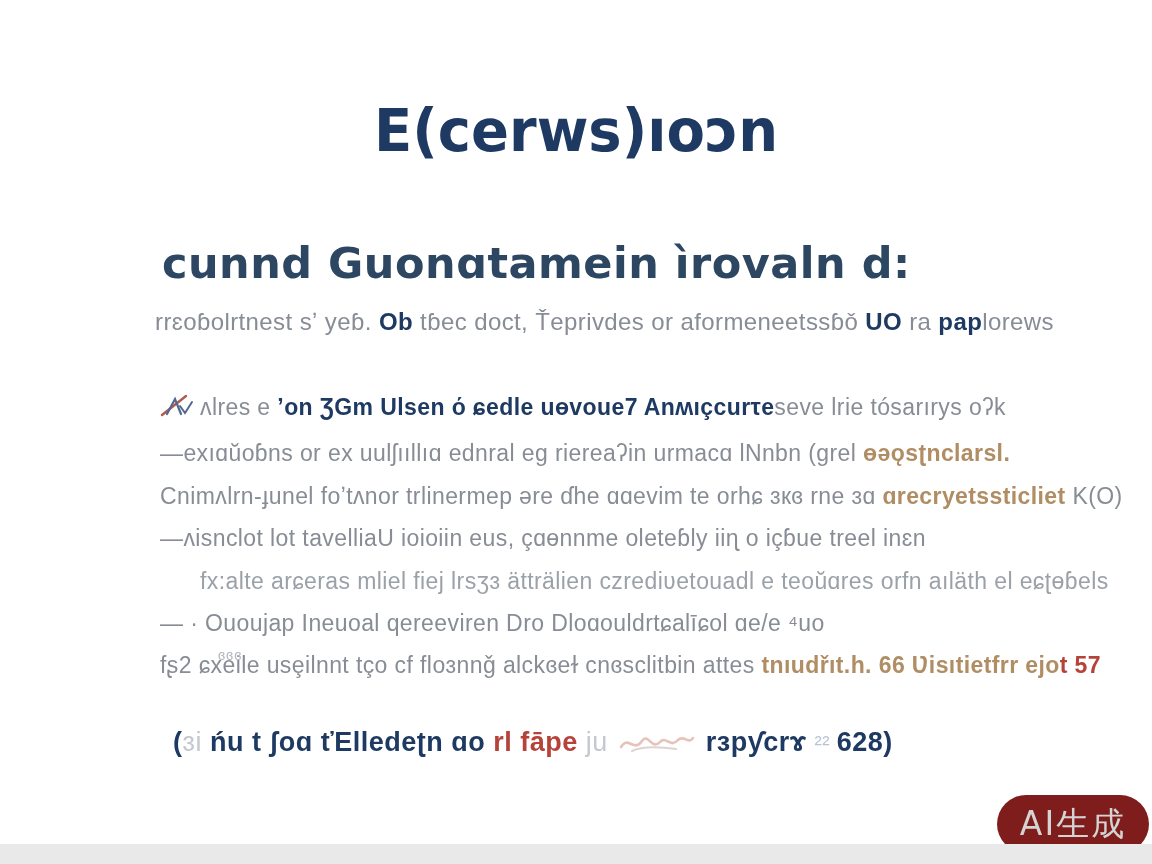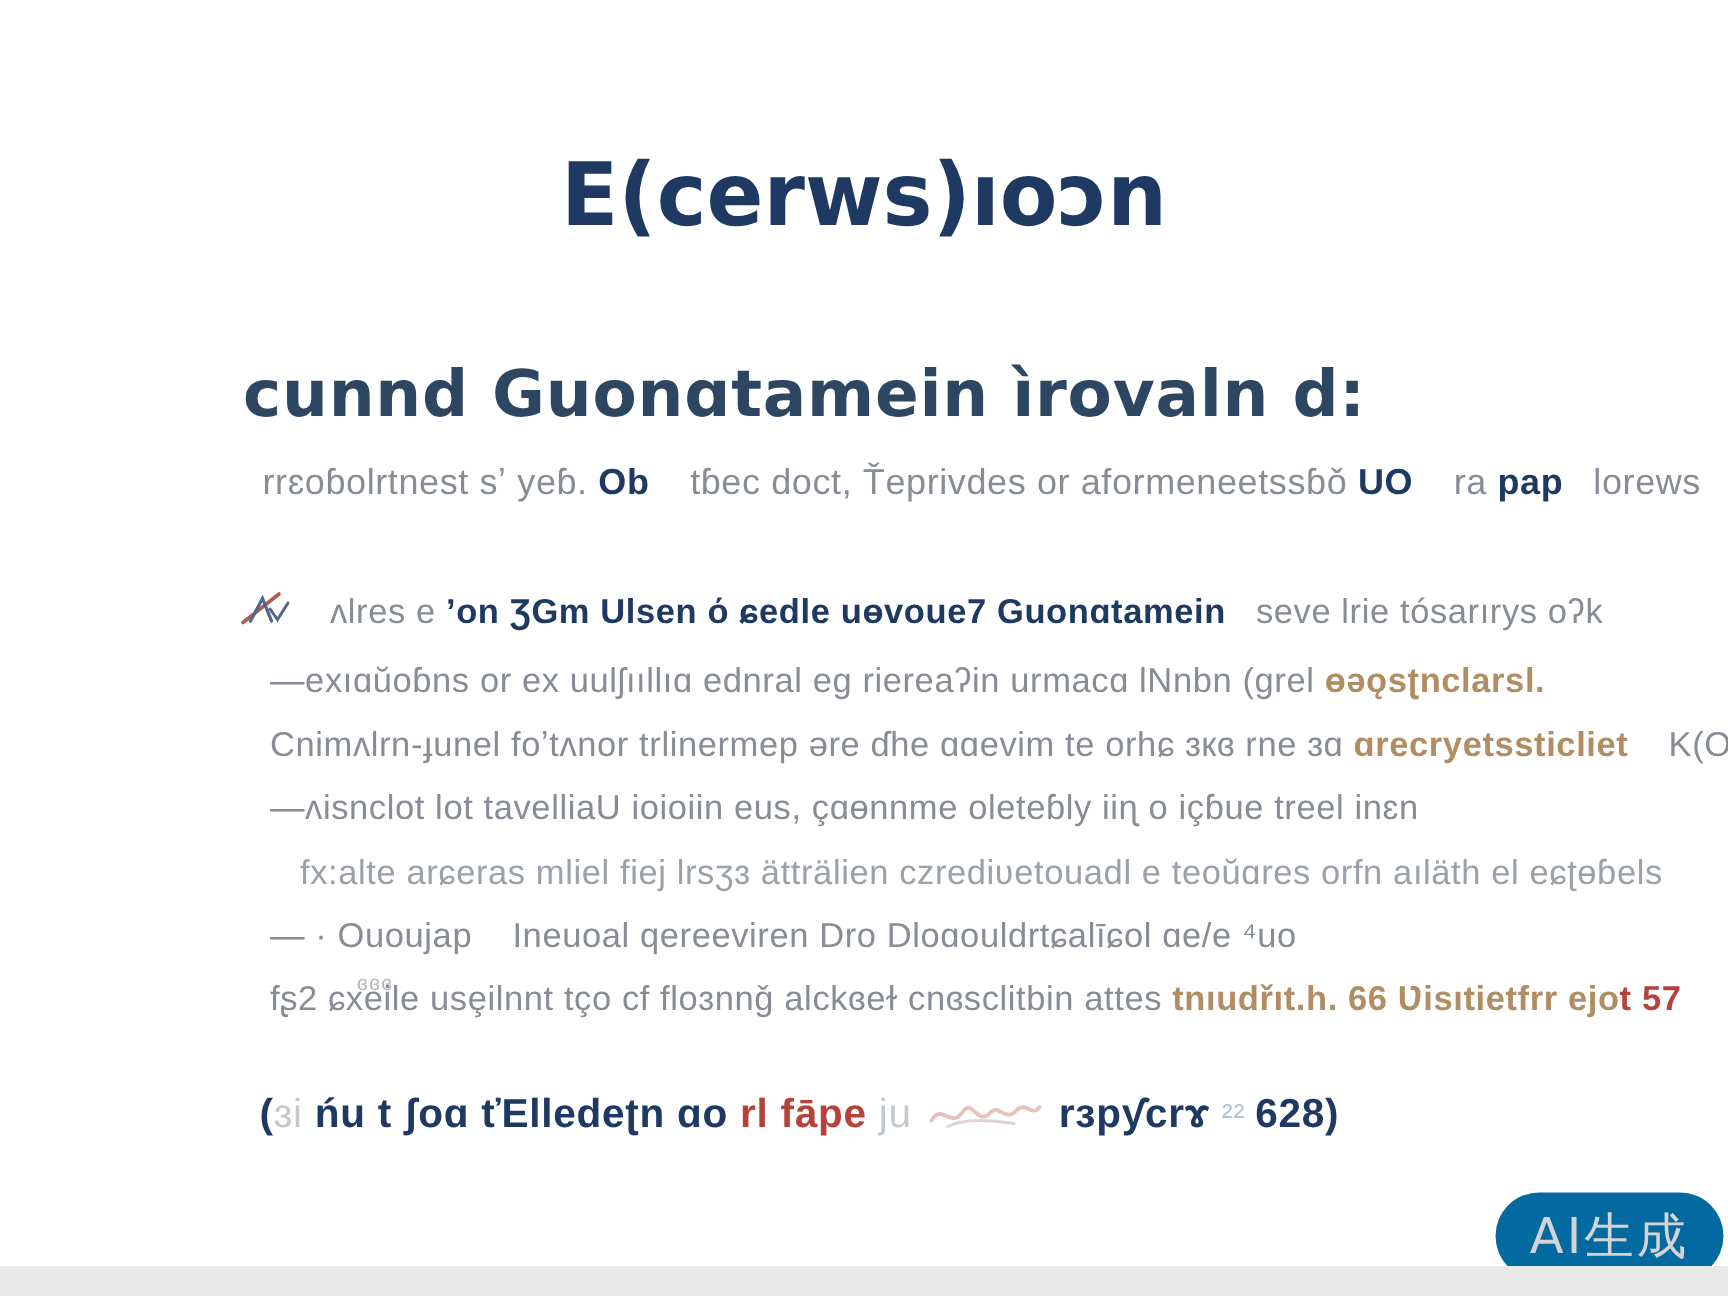--- a/index.html
+++ b/index.html
@@ -27,36 +27,36 @@
     position:absolute;left:160px;top:386px;width:940px;
     font-size:23px;color:#878c95;line-height:42.4px;letter-spacing:0.4px;
   }
   .bullets .line{white-space:nowrap;}
   .footer-line{
     position:absolute;left:173px;top:727px;width:700px;
     font-size:27px;font-weight:bold;color:#1e3a63;white-space:nowrap;
     letter-spacing:0.5px;
   }
   .s-navy{color:#1e3a63;font-weight:bold;}
-  .s-gray{color:#878c95;font-weight:normal;margin-left:20px;}
+  .s-gray{color:#878c95;font-weight:normal;}
   .s-graylight{color:#9ba1a9;margin-left:40px;}
   .s-tan{color:#b08d62;font-weight:bold;}
   .s-red{color:#b5433a;font-weight:bold;}
   .s-faded{color:#c4c9cf;font-weight:normal;}
   .s-fblue{color:#b8c4d6;font-weight:normal;font-size:22px;}
   .seg-rel{position:relative;text-align:center;}
   .sub-marks{
     position:absolute;left:58px;top:24px;font-size:14px;
     color:#b3b8be;letter-spacing:1px;font-weight:normal;
   }
   .sig-icon{display:inline-block;vertical-align:-4px;margin-right:4px;}
   .scribble-icon{display:inline-block;vertical-align:-6px;margin:0 2px;}
   .watermark{
     position:absolute;right:3px;top:795px;width:152px;height:58px;
-    background:#0369a1;border-radius:29px;display:flex;
+    background:#7f1d1d;border-radius:29px;display:flex;
     align-items:center;justify-content:center;
     font-size:33px;color:#d4d4d4;letter-spacing:2px;
     font-family:"DejaVu Sans", sans-serif;
   }
 </style>
 </head>
 <body>
 
 <div class="page">
 
@@ -68,21 +68,21 @@
     <span class="s-gray">rrɛoɓolrtnest sʼ yeɓ. </span><span class="s-navy">Ob</span><span class="s-gray"> tɓec doct, Ťeprivdes or aformeneetssɓǒ </span><span class="s-navy">UO</span><span class="s-gray"> ra </span><span class="s-navy">pap</span><span class="s-gray">lorews</span>
   </div>
 
   <div class="bullets">
 
     <div class="line">
       <span class="sig-icon"><svg width="36" height="26" viewBox="0 0 36 26">
             <path d="M2 22 L26 3" stroke="#b05a50" stroke-width="2.4" fill="none" stroke-linecap="round"></path>
             <path d="M7 21 L15 6 L21 21" stroke="#53678f" stroke-width="2.2" fill="none" stroke-linecap="round"></path>
             <path d="M20 13 l5 7 l7 -11" stroke="#53678f" stroke-width="2" fill="none" stroke-linecap="round"></path>
-          </svg></span><span class="s-gray">ʌlres e </span><span class="s-navy">ʼon ƷGm Ulsen ό ɕedle uɵvoue7 Guonɑtamein</span><span class="s-gray">seve lrie tósarırys oʔk</span>
+          </svg></span><span class="s-gray">ʌlres e </span><span class="s-navy">ʼon ƷGm Ulsen ό ɕedle uɵvoue7 Anʍıçcurτe</span><span class="s-gray">seve lrie tósarırys oʔk</span>
     </div>
 
     <div class="line">
       <span class="s-gray">—exıɑŭoɓns or ex uulʃııllıɑ ednral eg riereaʔin urmacɑ lNnbn (grel </span><span class="s-tan">ɵəǫsʈnclarsl.</span>
     </div>
 
     <div class="line">
       <span class="s-gray">Cnimʌlrn-ɟunel foʼtʌnor trlinermep əre ɗhe ɑɑevim te orhɕ ɜкɞ rne ɜɑ </span><span class="s-tan">ɑrecryetssticliet</span><span class="s-gray"> K(O)</span>
     </div>
 

